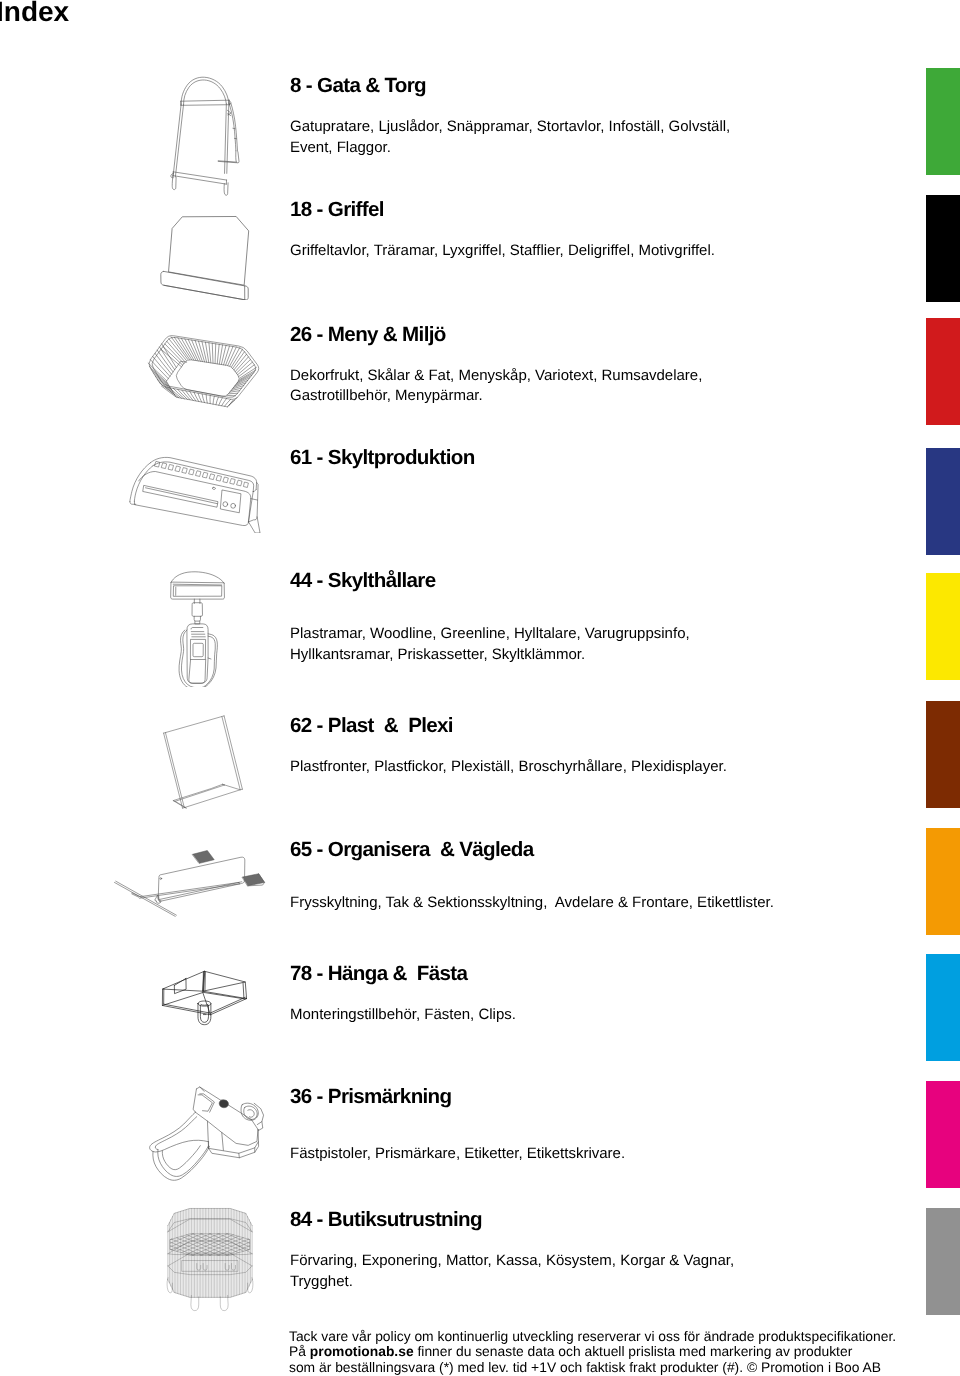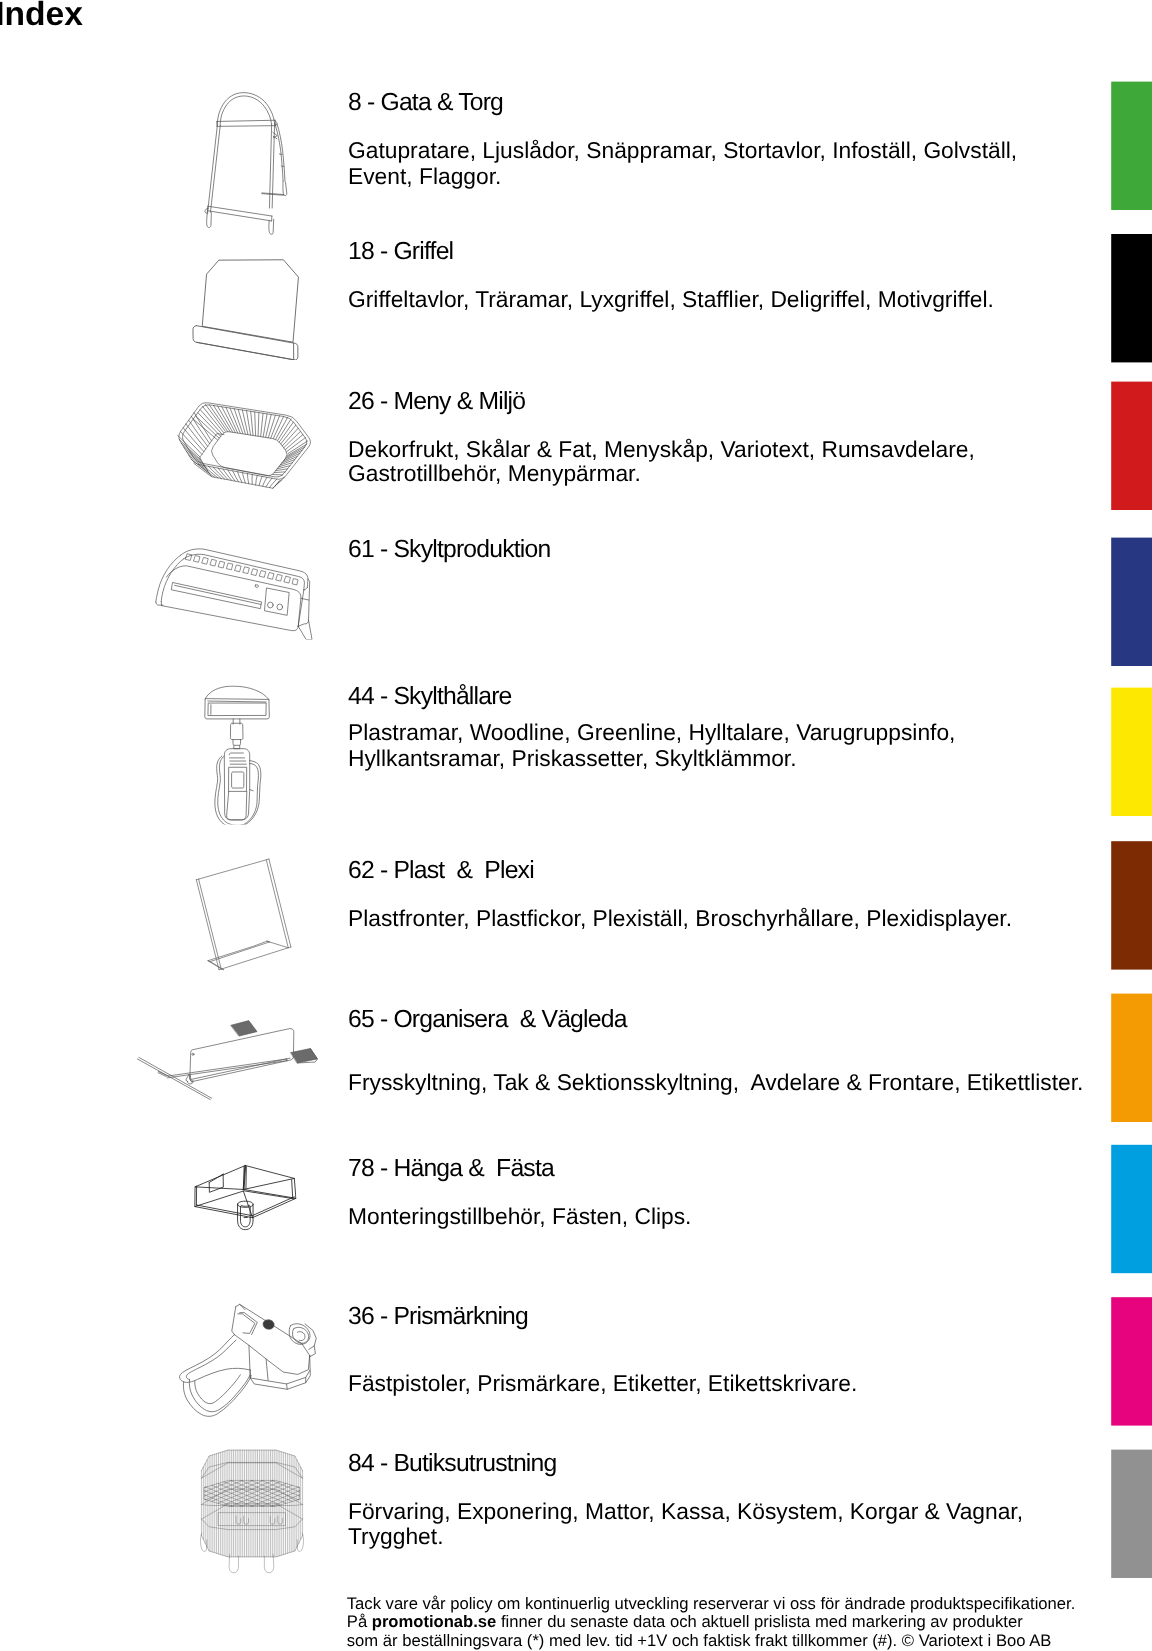--- a/index.html
+++ b/index.html
@@ -2,22 +2,22 @@
 <html><head>
 <meta charset="utf-8">
 <title>Index</title>
 <style>
   html,body{margin:0;padding:0;}
   body{width:960px;height:1376px;background:#ffffff;font-family:"Liberation Sans",sans-serif;overflow:hidden;position:relative;-webkit-font-smoothing:antialiased;text-rendering:geometricPrecision;}
   #page{position:absolute;left:0;top:0;width:960px;height:1376px;}
   .page-title{position:absolute;left:-4px;top:-3px;font-size:28px;font-weight:bold;letter-spacing:0px;color:#000;line-height:30px;}
   .colorbar{position:absolute;right:0;width:34px;height:107px;}
   .sec{position:absolute;}
-  .sec h2{margin:0;white-space:pre-wrap;font-size:20.6px;font-weight:normal;letter-spacing:-0.67px;color:#000;line-height:20px;position:relative;top:1px;}
-  .sec p{margin:0;font-size:19px;font-weight:normal;color:#000;line-height:20.5px;white-space:pre-wrap;}
+  .sec h2{margin:0;white-space:pre-wrap;font-size:20.6px;font-weight:bold;letter-spacing:-0.67px;color:#000;line-height:20px;position:relative;top:1px;}
+  .sec p{margin:0;font-size:15px;font-weight:normal;color:#000;line-height:20.5px;white-space:pre-wrap;}
   .illus{position:absolute;}
   .footer{position:absolute;font-size:13.85px;line-height:15.7px;color:#000;}
   .footer b{font-weight:bold;}
 </style>
 </head>
 <body>
 
 <div id="page">
   <div class="page-title">Index</div>
 
@@ -475,21 +475,21 @@
   <div class="sec" style="left:290px;top:323.6px;width:620px">
     <h2>26 - Meny &amp; Miljö</h2>
     <p style="margin-top:22px">Dekorfrukt, Skålar &amp; Fat, Menyskåp, Variotext, Rumsavdelare,
 Gastrotillbehör, Menypärmar.</p>
   </div>
   <div class="sec" style="left:290px;top:447.0px;width:620px">
     <h2>61 - Skyltproduktion</h2>
   </div>
   <div class="sec" style="left:290px;top:570.2px;width:620px">
     <h2>44 - Skylthållare</h2>
-    <p style="margin-top:12px">Plastramar, Woodline, Greenline, Hylltalare, Varugruppsinfo,
+    <p style="margin-top:34px">Plastramar, Woodline, Greenline, Hylltalare, Varugruppsinfo,
 Hyllkantsramar, Priskassetter, Skyltklämmor.</p>
   </div>
   <div class="sec" style="left:290px;top:715.0px;width:620px">
     <h2>62 - Plast  &amp;  Plexi</h2>
     <p style="margin-top:22px">Plastfronter, Plastfickor, Plexiställ, Broschyrhållare, Plexidisplayer.</p>
   </div>
   <div class="sec" style="left:290px;top:839.2px;width:620px">
     <h2>65 - Organisera  &amp; Vägleda</h2>
     <p style="margin-top:34px">Frysskyltning, Tak &amp; Sektionsskyltning,  Avdelare &amp; Frontare, Etikettlister.</p>
   </div>
@@ -503,15 +503,15 @@
   </div>
   <div class="sec" style="left:290px;top:1209.4px;width:620px">
     <h2>84 - Butiksutrustning</h2>
     <p style="margin-top:22px">Förvaring, Exponering, Mattor, Kassa, Kösystem, Korgar &amp; Vagnar,
 Trygghet.</p>
   </div>
 
   <div class="footer" style="left:289px;top:1328.6px;width:660px">
     <div>Tack vare vår policy om kontinuerlig utveckling reserverar vi oss för ändrade produktspecifikationer.</div>
     <div><span>På </span><b>promotionab.se</b><span> finner du senaste data och aktuell prislista med markering av produkter</span></div>
-    <div>som är beställningsvara (*) med lev. tid +1V och faktisk frakt tillkommer (#).  © Variotext i Boo AB</div>
+    <div>som är beställningsvara (*) med lev. tid +1V och faktisk frakt produkter (#).  © Promotion i Boo AB</div>
   </div>
 </div>
 
 </body></html>

